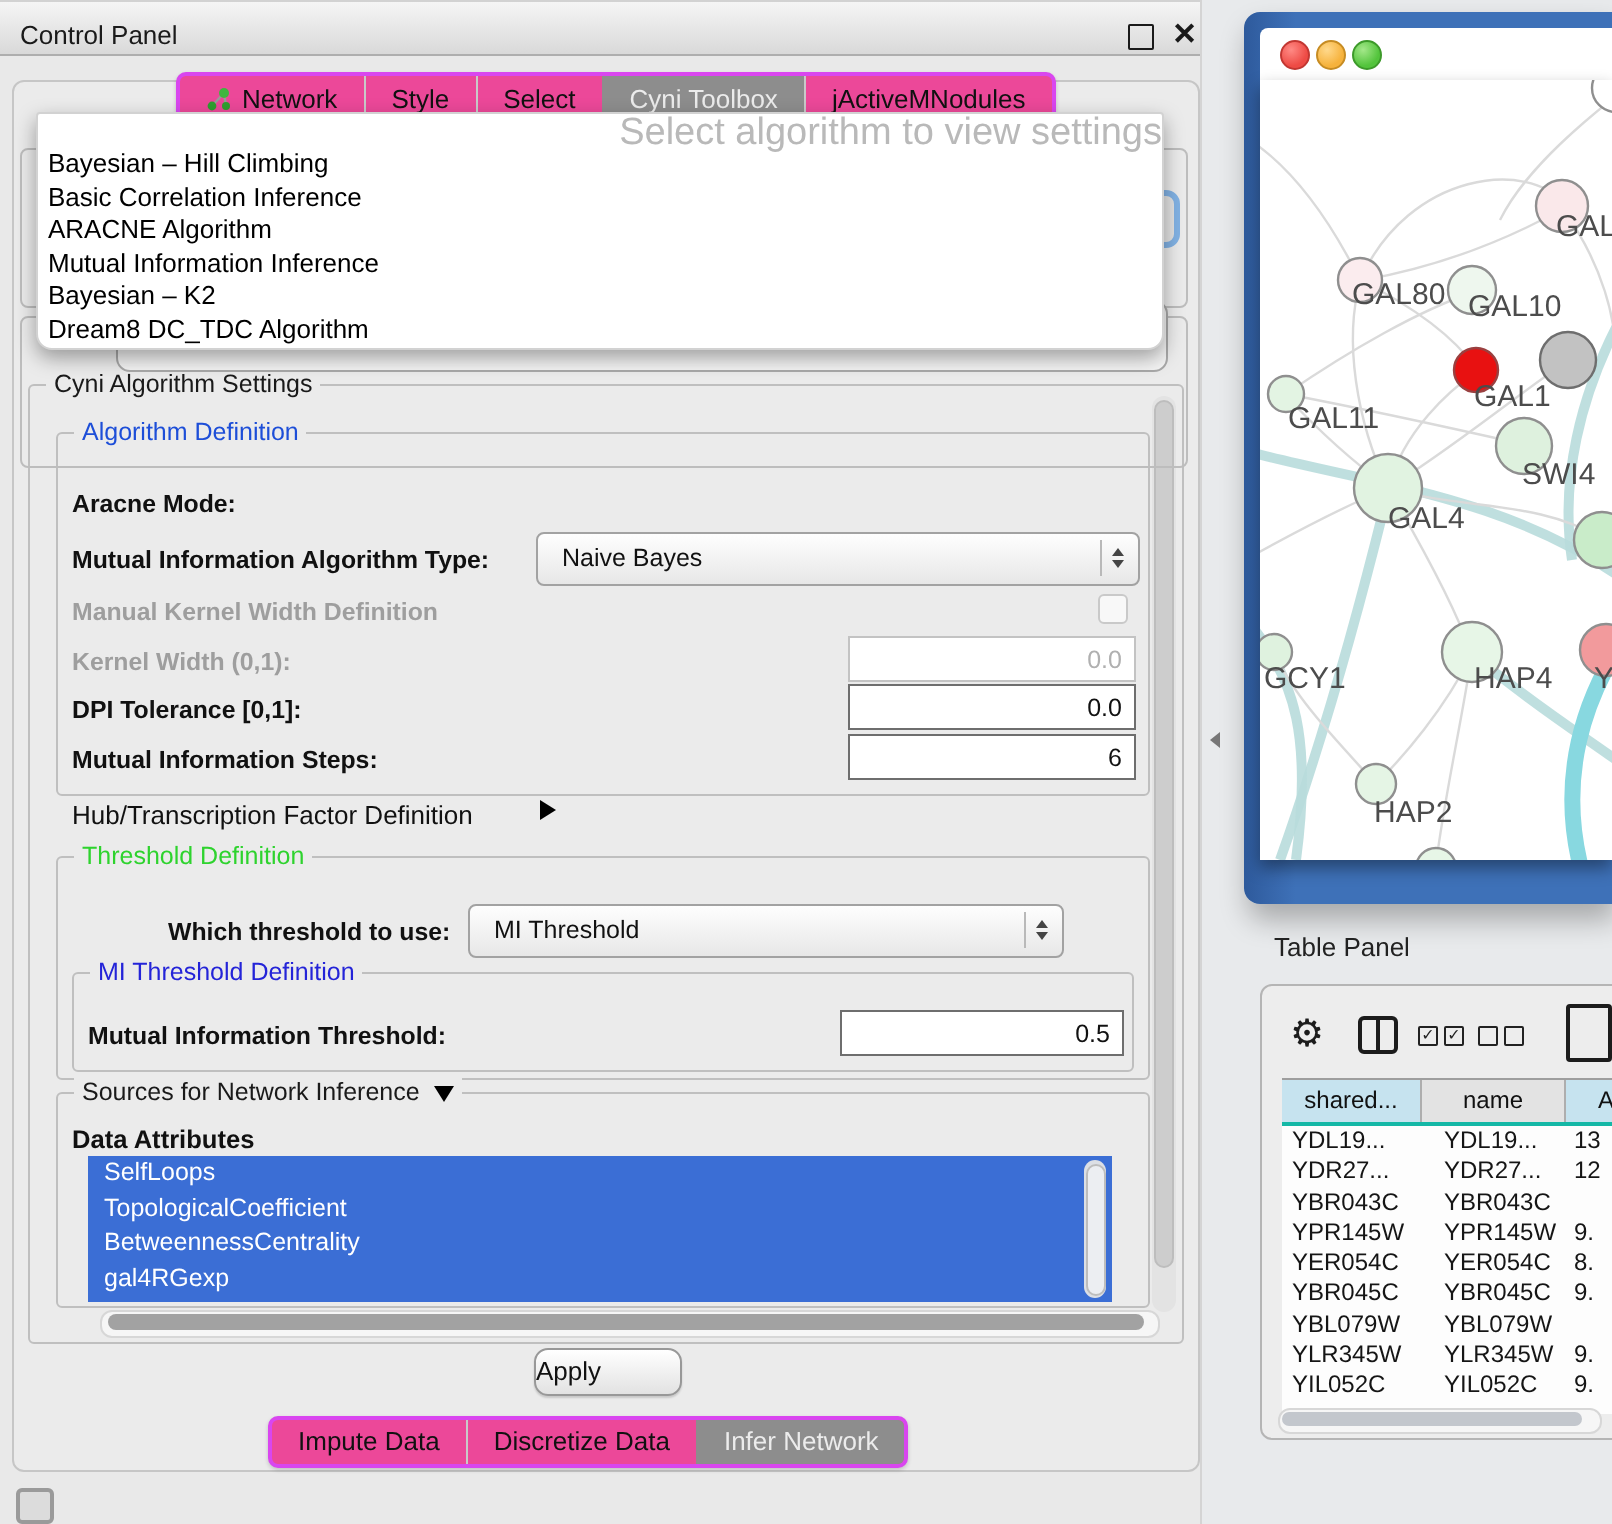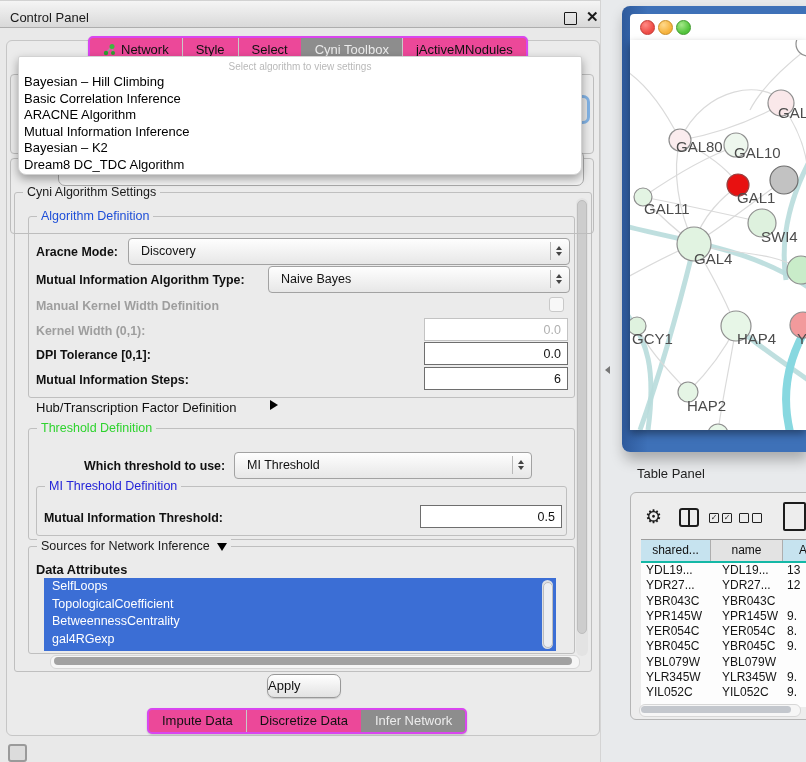--- a/index.html
+++ b/index.html
@@ -13,37 +13,37 @@
   .top-tick{left:17px;top:0;width:2px;height:4px;background:#8a8a8a}
   .float-btn{left:564px;top:11px;width:11px;height:11px;border:1.6px solid #1a1a1a;border-radius:1px}
   .close-btn{left:586px;top:7px;font-size:15px;font-weight:bold;color:#1a1a1a}
   
   .cp-body{left:6px;top:40px;width:592px;height:694px;background:#ebebeb;
            border:1px solid #c6c6c6;border-radius:6px}
   
   .tabbar{display:flex;background:#ec4899;border:2px solid #d946ef;border-radius:5px;overflow:hidden;
           box-shadow:0 1px 2px rgba(0,0,0,.18);z-index:3}
   #top-tabs{left:88px;top:36px;height:23px}
-  #bottom-tabs{left:147px;top:708px;height:22px}
+  #bottom-tabs{left:134px;top:708px;height:22px}
   .tab{display:flex;align-items:center;gap:5px;padding:0 13px;font-size:13px;line-height:22px;
        color:#111;border-left:1px solid #c9c9c9;white-space:nowrap;cursor:default}
   .tab:first-child{border-left:none}
   .tab.sel{background:#8d8d8d;color:#ececec;border-left-color:#8d8d8d}
   .tabic{display:inline-flex;width:13px;height:13px}
   
   .frag-g1{left:10px;top:74px;width:582px;height:78px;border:1px solid #bdbdbd;border-radius:4px;z-index:1}
   .frag-focus{left:556px;top:95px;width:28px;height:23px;border:3px solid #82b2e4;border-radius:7px;
               background:#e3e3e3;z-index:1}
   .frag-g2{left:10px;top:158px;width:582px;height:74px;border:1px solid #bdbdbd;border-radius:4px;z-index:1}
   .frag-combo2{left:58px;top:150px;width:524px;height:34px;border:1px solid #a9a9a9;border-radius:7px;
                background:#f4f4f4;z-index:1}
   
   .popup{left:18px;top:56px;width:562px;height:117px;background:#fff;border:1px solid #d2d2d2;
          border-radius:2px 2px 8px 8px;box-shadow:0 4px 10px rgba(0,0,0,.35);z-index:5}
-  .popup-prompt{margin-top:2px;text-align:center;font-size:10px;color:#b9b9b9;line-height:15px}
+  .popup-prompt{margin-top:2px;text-align:right;font-size:19px;color:#b9b9b9;line-height:15px}
   .pitem{padding-left:5px;font-size:13px;line-height:16.6px;color:#000;white-space:nowrap}
   .pitem.b{font-weight:normal}
   
   .group{border:1px solid #bfbfbf;border-radius:3px}
   .group-label{position:absolute;top:-8px;left:8px;background:#ebebeb;padding:0 4px;font-size:12.5px;
                white-space:nowrap}
   .lab{position:absolute;font-size:12.4px;font-weight:bold;color:#111;white-space:nowrap}
   .lab.dis{color:#9e9e9e}
   .combo{position:absolute;height:25px;background:linear-gradient(#fefefe,#e7e7e7);
          border:1px solid #a2a2a2;border-radius:4px}
@@ -172,27 +172,20 @@
     <span class="group-label" style="color:#1a1a1a">Cyni Algorithm Settings</span>
   </div>
 
   <div class="abs sb-v" style="left:576px;top:198px;width:12px;height:458px"></div>
   <div class="abs sb-thumb" style="left:577px;top:200px;width:8px;height:432px"></div>
 
   <div class="abs group" style="left:28px;top:216px;width:545px;height:180px">
     <span class="group-label" style="color:#1d4ed8">Algorithm Definition</span>
   </div>
   <span class="lab" style="left:36px;top:245px">Aracne Mode:</span>
-  <div class="combo" style="left:128px;top:238px;width:440px">
-    <span class="combo-text">Discovery</span>
-    <span class="stp">
-        <i class="tu"></i>
-        <i class="td2"></i>
-      </span>
-  </div>
   <span class="lab" style="left:36px;top:273px">Mutual Information Algorithm Type:</span>
   <div class="combo" style="left:268px;top:266px;width:300px">
     <span class="combo-text">Naive Bayes</span>
     <span class="stp">
         <i class="tu"></i>
         <i class="td2"></i>
       </span>
   </div>
   <span class="lab dis" style="left:36px;top:299px">Manual Kernel Width Definition</span>
   <span class="chk" style="left:549px;top:297px"></span>

